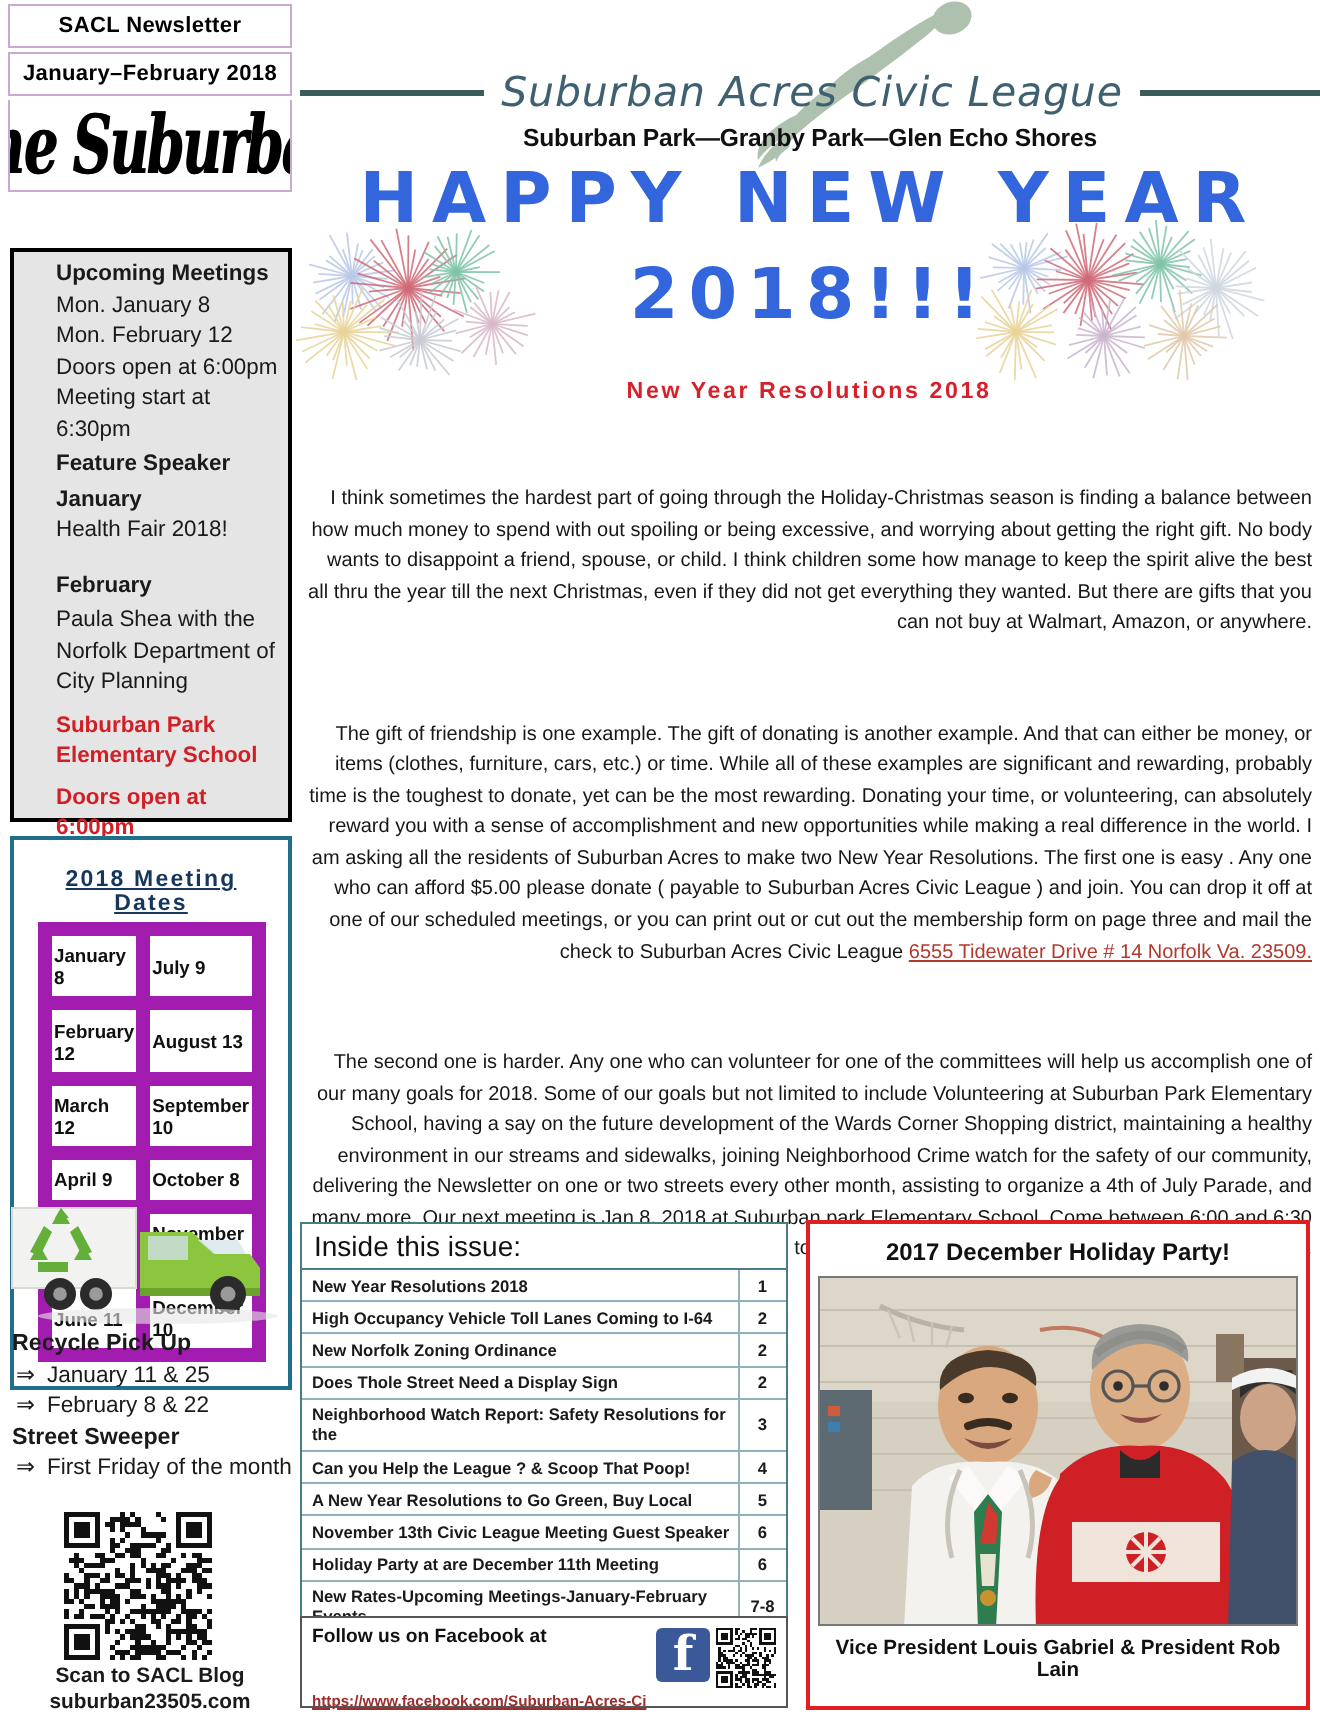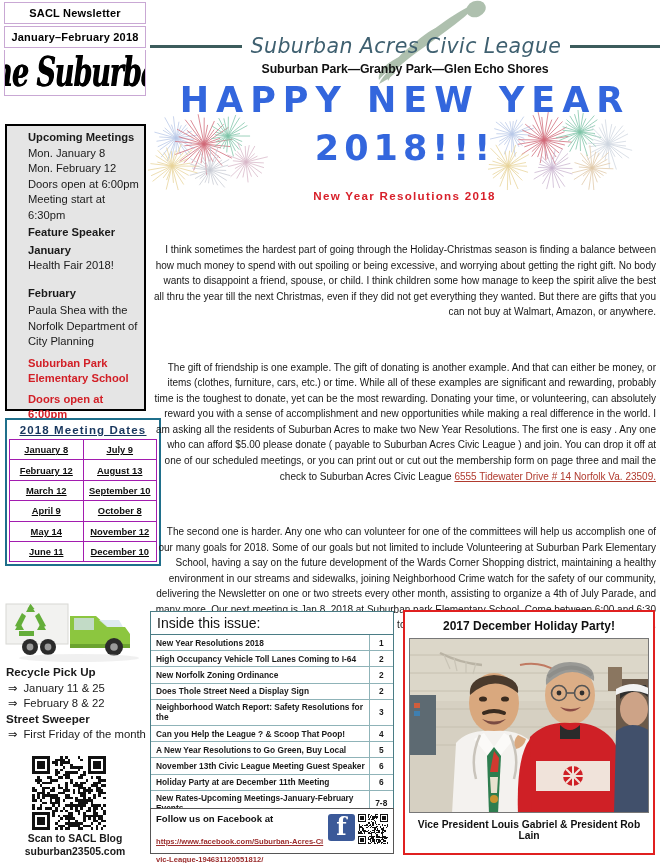--- a/index.html
+++ b/index.html
@@ -60,44 +60,42 @@
     background: #e5e5e5;
     padding: 4px 3px 0 21px;
   }
   #meetings .m-line { font-size: 11.2px; line-height: 15.5px; color: #1a1a1a; }
   #meetings .m-bold { font-weight: bold; }
   #meetings .m-red  { color: #d21f26; font-weight: bold; }
 
   
   #dates-wrap {
     position: absolute; left: 5px; top: 418px;
-    width: 156px;
+    width: 141px;
     border: 2px solid #1f6f8b;
     background: #fff;
-    padding: 2px;
-    text-decoration: underline;
+    padding: 12px;
   }
   #dates-title {
     text-align: center;
     font-weight: bold;
     font-size: 11.5px;
     color: #17365d;
     letter-spacing: 1.1px;
     text-decoration: underline;
     padding: 2px 0 3px 0;
   }
   table.dates {
     width: 100%;
     border-collapse: collapse;
     font-size: 9.4px;
     font-weight: bold;
   }
   table.dates td {
-    border: 1px solid #a21caf;
-    text-align: center;
+    border: 7px solid #a21caf;
     padding: 4.2px 1px;
     color: #101010;
     width: 50%;
   }
 
   
   #truck {
     position: absolute; left: 4px; top: 600px;
     width: 143px; height: 64px;
     overflow: hidden;
@@ -204,21 +202,21 @@
   
   #fb {
     position: absolute; left: 150px; top: 808px;
     width: 244px; height: 46px;
     border: 1px solid #555;
     background: #fff;
     padding: 4px 5px;
     display: flex; align-items: flex-start;
   }
   #fb-txt { flex: 1; }
-  #fb-head { font-size: 9.6px; font-weight: bold; color: #111; margin-bottom: 6px; }
+  #fb-head { font-size: 9.6px; font-weight: bold; color: #111; margin-bottom: 16px; }
   #fb-url {
     font-size: 7.6px; color: #9b2d2d; text-decoration: underline;
     font-weight: bold; line-height: 9.5px; word-break: break-all;
   }
   #fb-logo {
     width: 27px; height: 27px; background: #3b5998; border-radius: 3px;
     color: #fff; font-family: "DejaVu Serif", serif; font-weight: bold;
     font-size: 24px; line-height: 25px; text-align: center; margin: 1px 3px 0 2px;
     flex: 0 0 auto;
   }

